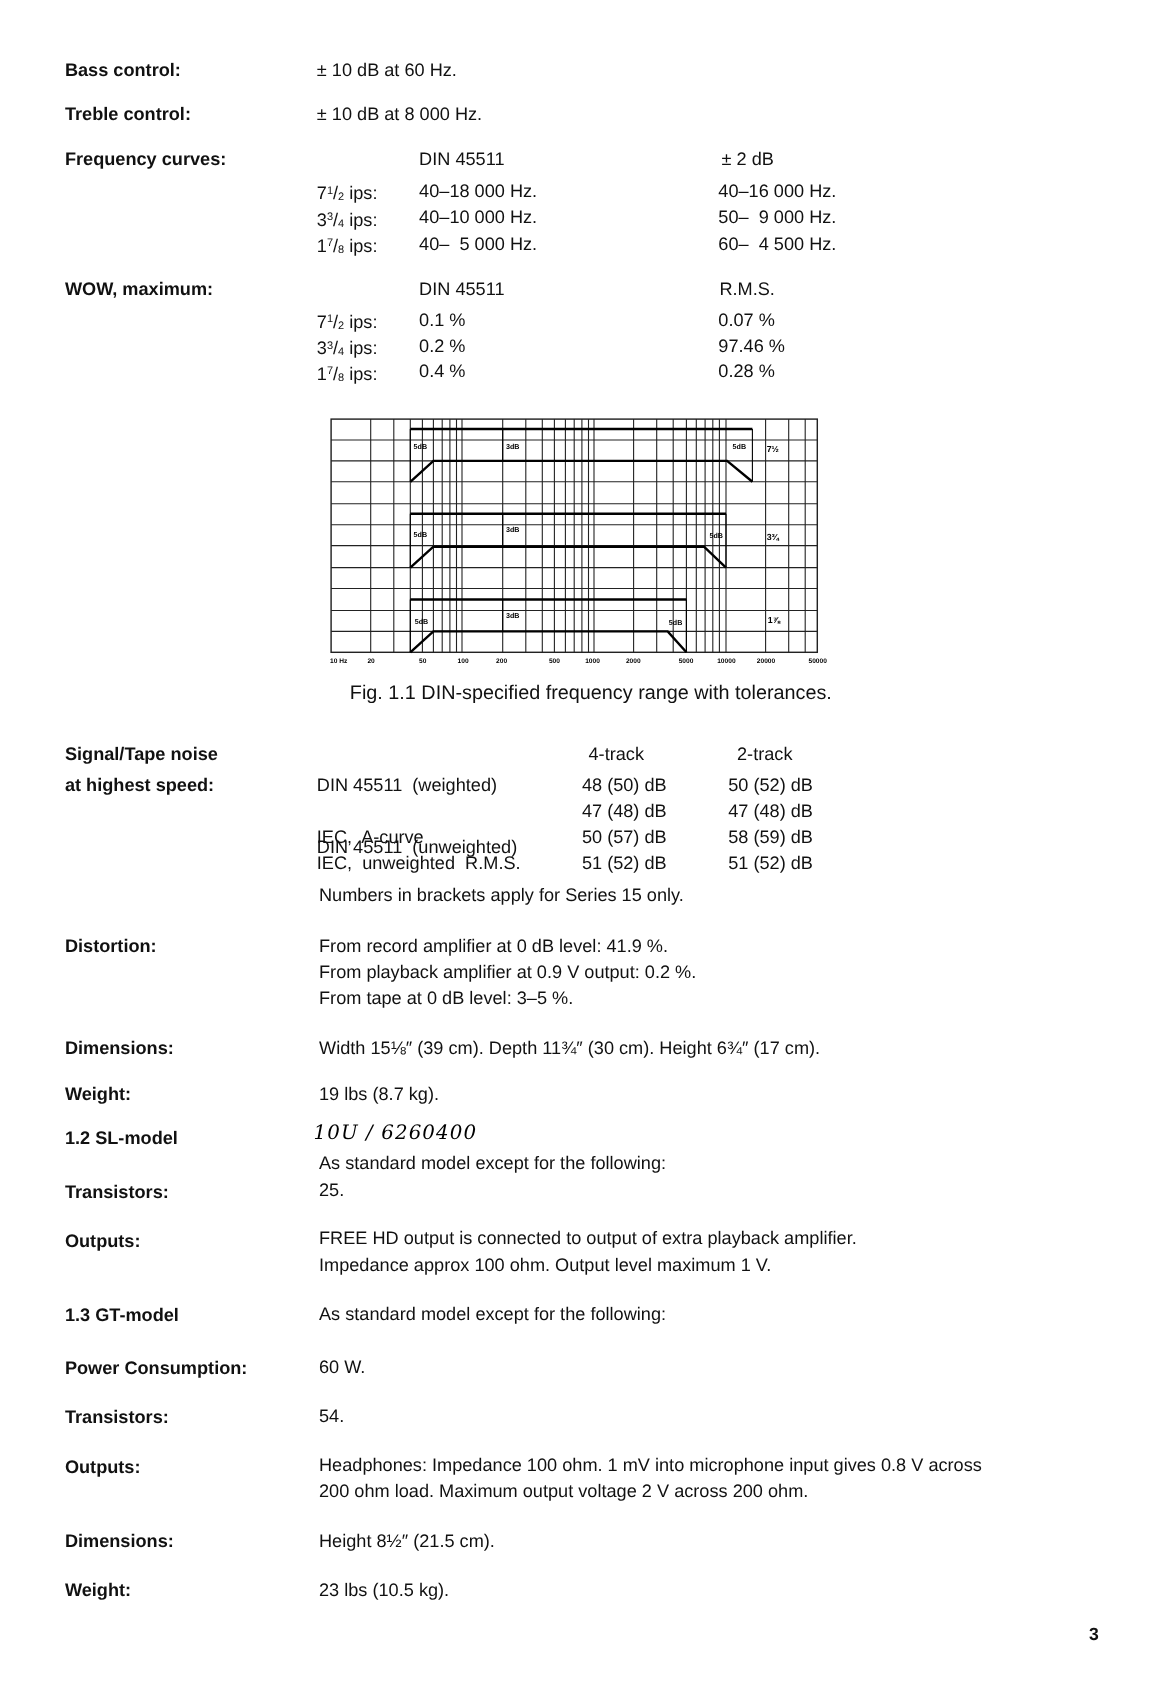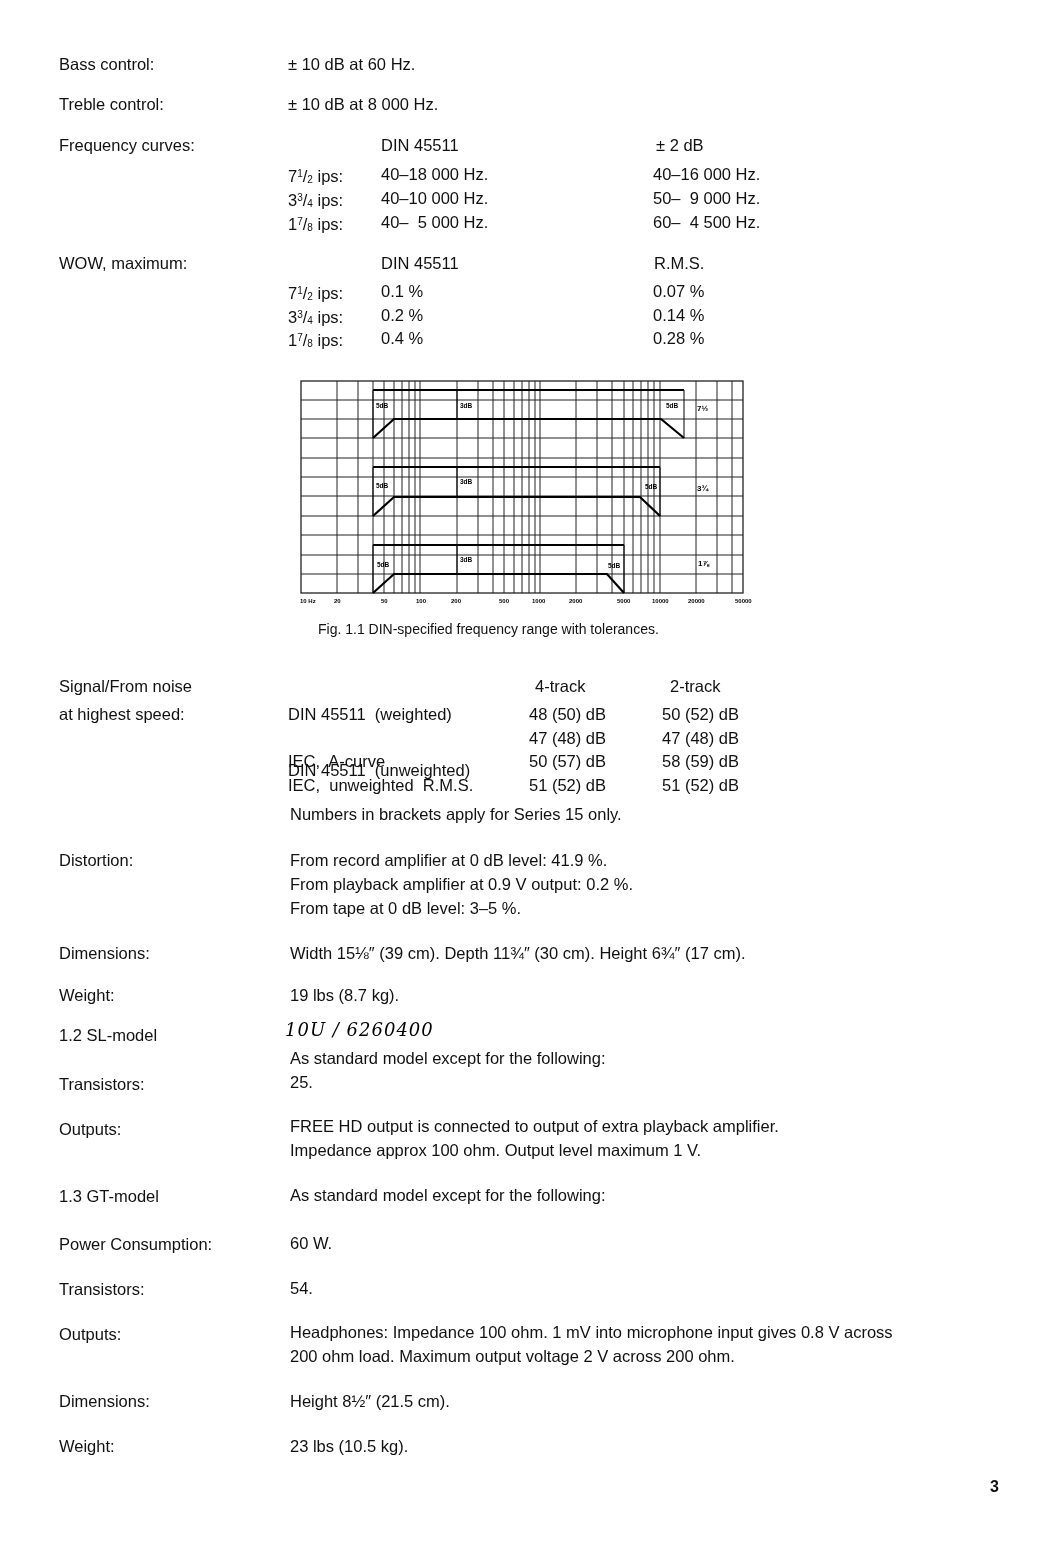--- a/index.html
+++ b/index.html
@@ -1,30 +1,30 @@
 <!DOCTYPE html>
 <html><head>
 <meta charset="utf-8">
 <style>
   html, body { margin: 0; padding: 0; background: #ffffff; }
   body {
     width: 1054px; height: 1550px; position: relative; overflow: hidden;
     font-family: "Liberation Sans", sans-serif; color: #111111; font-size: 16.5px;
   }
   .abs { position: absolute; white-space: nowrap; line-height: 20px; }
-  .lbl { left: 59px; }
-  .bold { font-weight: normal; }
+  .lbl { left: 59px; font-weight: bold; }
+  .bold { font-weight: bold; }
   .sup { font-size: 10px; vertical-align: 5px; }
   .sub { font-size: 10px; vertical-align: -1px; }
   .handwriting {
     font-family: "DejaVu Serif", serif; font-style: italic; font-size: 18px;
     letter-spacing: 1px; color: #000;
   }
   #chart { position: absolute; left: 296px; top: 376px; }
-  .caption { font-size: 14px; }
+  .caption { font-size: 18px; }
   .pagenum { font-size: 16px; font-weight: bold; }
 </style>
 </head>
 <body>
 
 <div class="abs lbl" style="top:54px">Bass control:</div>
 <div class="abs" style="left:288px;top:54px">± 10 dB at 60 Hz.</div>
 
 <div class="abs lbl" style="top:94px">Treble control:</div>
 <div class="abs" style="left:288px;top:94px">± 10 dB at 8 000 Hz.</div>
@@ -54,21 +54,21 @@
 <div class="abs" style="left:654px;top:253px">R.M.S.</div>
 
 <div>
   <div class="abs" style="left:288px;top:281px"><span>7</span><span class="sup">1</span>/<span class="sub">2</span><span> ips:</span></div>
   <div class="abs" style="left:381px;top:281px">0.1 %</div>
   <div class="abs" style="left:653px;top:281px">0.07 %</div>
 </div>
 <div>
   <div class="abs" style="left:288px;top:305px"><span>3</span><span class="sup">3</span>/<span class="sub">4</span><span> ips:</span></div>
   <div class="abs" style="left:381px;top:305px">0.2 %</div>
-  <div class="abs" style="left:653px;top:305px">0.14 %</div>
+  <div class="abs" style="left:653px;top:305px">97.46 %</div>
 </div>
 <div>
   <div class="abs" style="left:288px;top:328px"><span>1</span><span class="sup">7</span>/<span class="sub">8</span><span> ips:</span></div>
   <div class="abs" style="left:381px;top:328px">0.4 %</div>
   <div class="abs" style="left:653px;top:328px">0.28 %</div>
 </div>
 
 <svg id="chart" width="466" height="236" viewBox="296 376 466 236" xmlns="http://www.w3.org/2000/svg">
   <g stroke="#222" stroke-width="1" fill="none">
     <rect x="301" y="381" width="442" height="212" stroke-width="1.3"></rect>
@@ -175,21 +175,21 @@
     <text x="569" y="603">2000</text>
     <text x="617" y="603">5000</text>
     <text x="652" y="603">10000</text>
     <text x="688" y="603">20000</text>
     <text x="735" y="603">50000</text>
   </g>
 </svg>
 
 <div class="abs caption" style="left:318px;top:619px">Fig. 1.1  DIN-specified frequency range with tolerances.</div>
 
-<div class="abs lbl" style="top:676px">Signal/From noise</div>
+<div class="abs lbl" style="top:676px">Signal/Tape noise</div>
 <div class="abs lbl" style="top:704px">at highest speed:</div>
 <div class="abs" style="left:535px;top:676px">4-track</div>
 <div class="abs" style="left:670px;top:676px">2-track</div>
 
 <div>
   <div class="abs" style="left:288px;top:704px;white-space:pre">DIN 45511  (weighted)</div>
   <div class="abs" style="left:529px;top:704px">48 (50) dB</div>
   <div class="abs" style="left:662px;top:704px">50 (52) dB</div>
 </div>
 <div>

